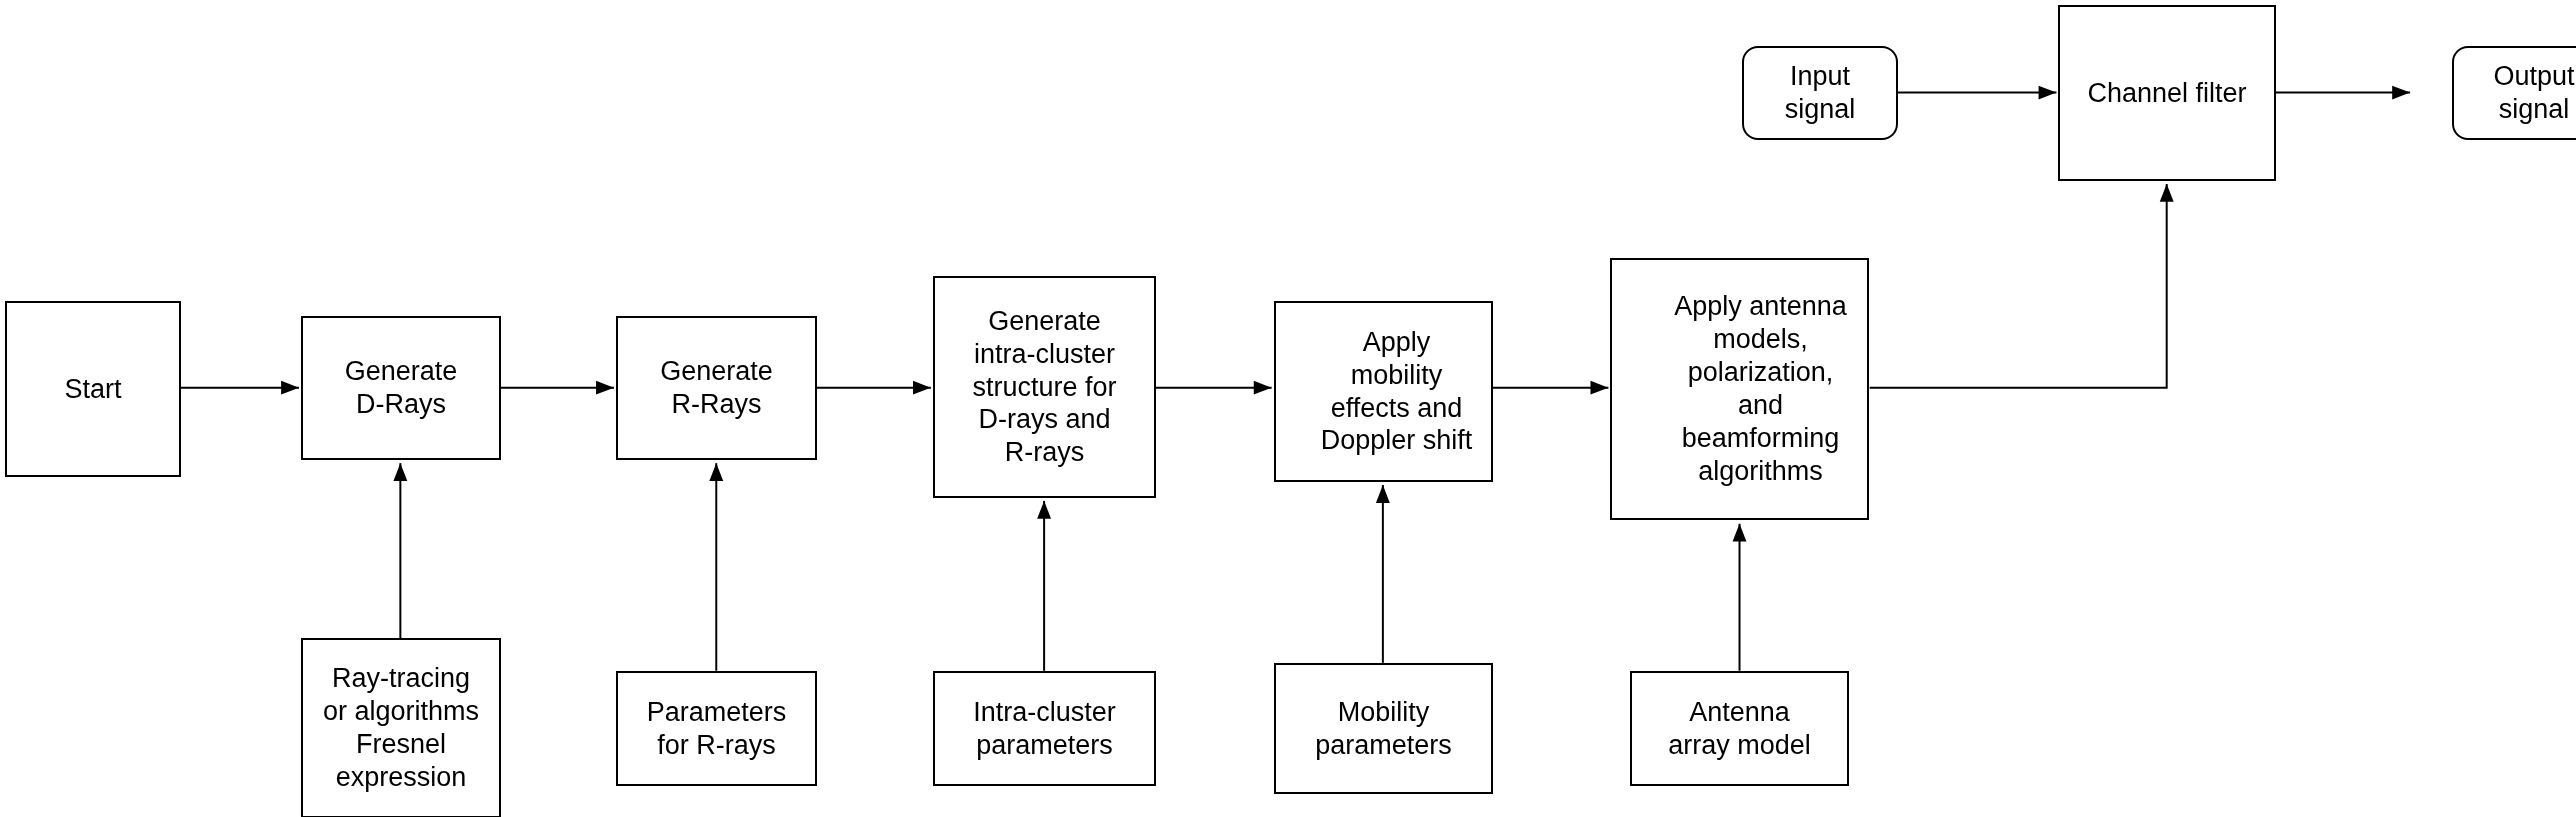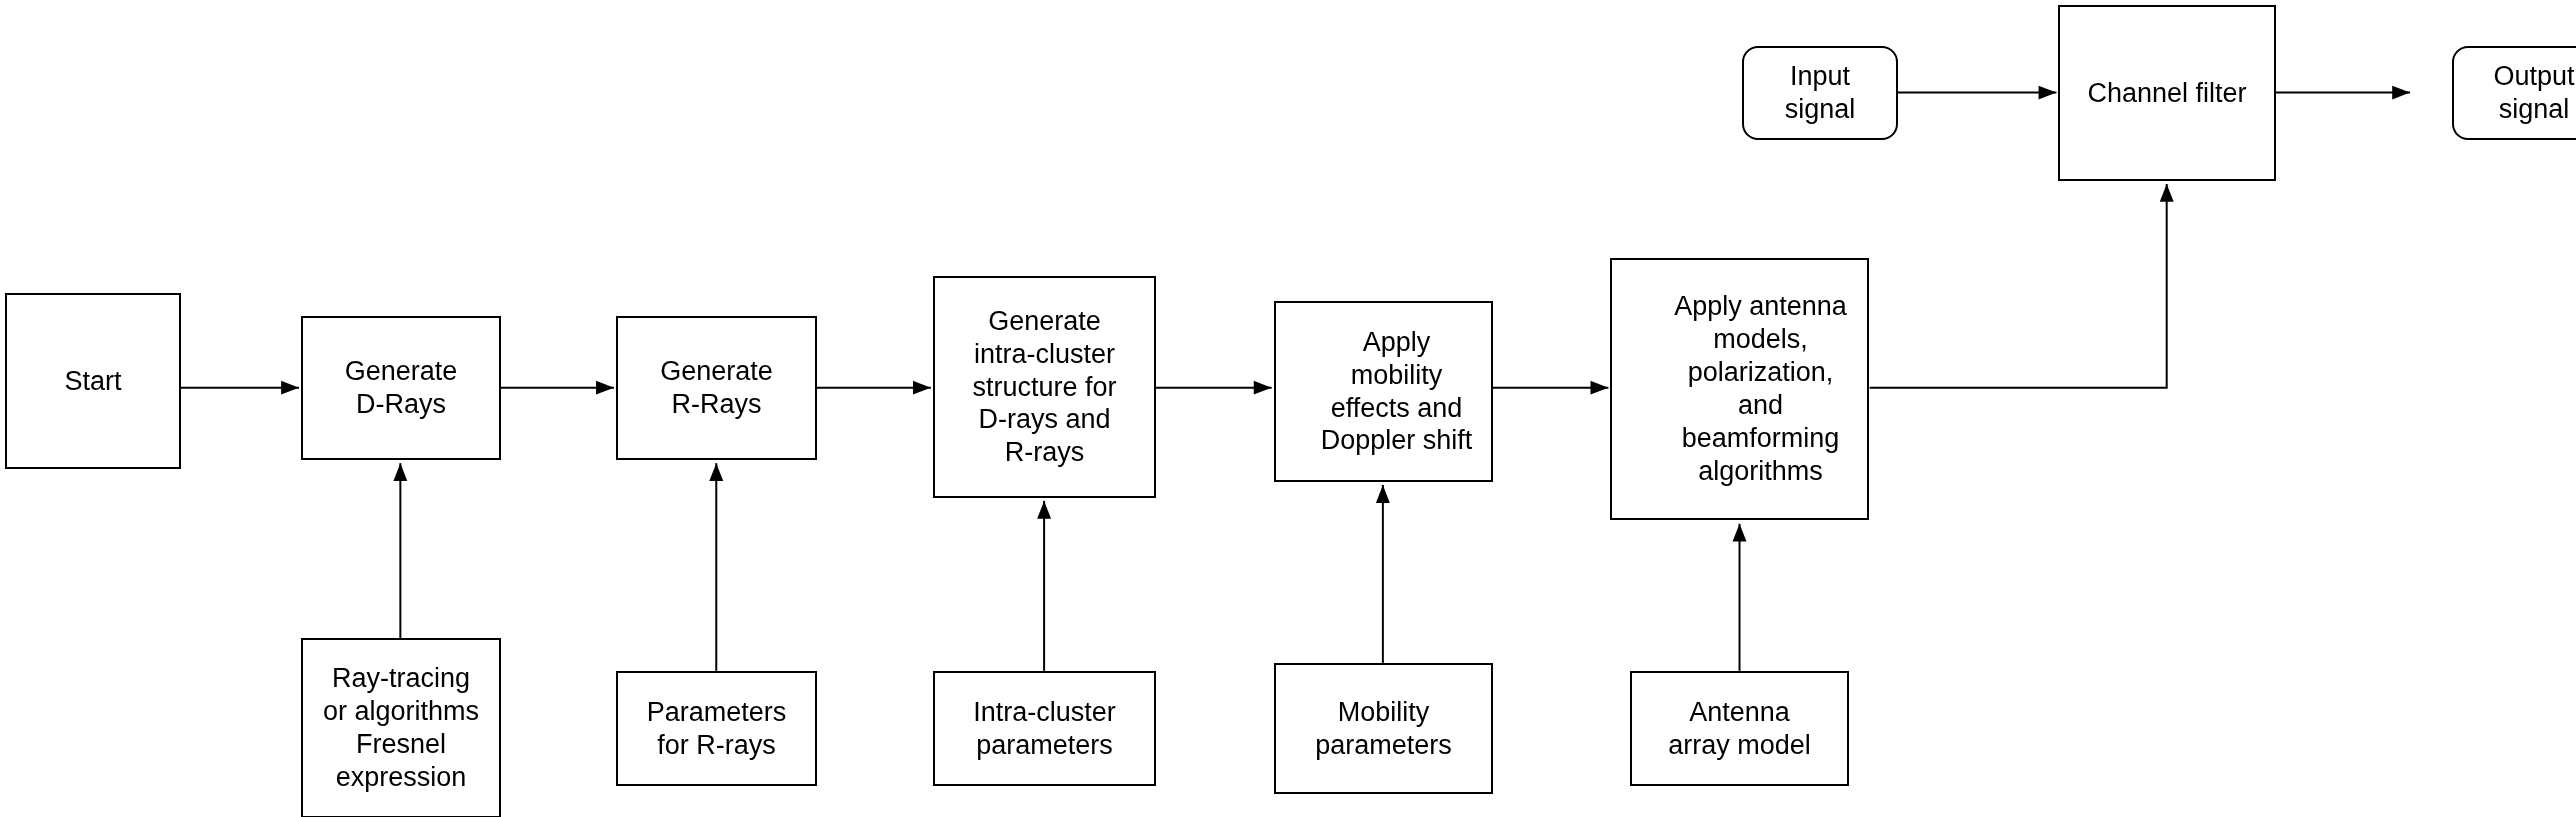--- a/index.html
+++ b/index.html
@@ -33,21 +33,21 @@
     justify-content: center;
     text-align: center;
     white-space: pre-line;
     font-size: 27px;
     line-height: 1.22;
     padding: 4px 6px;
   }
   .rounded { border-radius: 16px; }
 
   
-  #n-start            { left: 5px;    top: 293px; width: 176px; height: 176px; }
+  #n-start            { left: 5px;    top: 301px; width: 176px; height: 176px; }
   #n-generate-d-rays  { left: 301px;  top: 316px; width: 200px; height: 144px; }
   #n-generate-r-rays  { left: 616px;  top: 316px; width: 201px; height: 144px; }
   #n-intra-structure  { left: 933px;  top: 276px; width: 223px; height: 222px; }
   #n-mobility-effects { left: 1274px; top: 301px; width: 219px; height: 181px; padding-left: 32px; }
   #n-antenna-models   { left: 1610px; top: 258px; width: 259px; height: 262px; padding-left: 48px; }
   #n-input-signal     { left: 1742px; top: 46px;  width: 156px; height: 94px;  }
   #n-channel-filter   { left: 2058px; top: 5px;   width: 218px; height: 176px; }
   #n-output-signal    { left: 2412px; top: 46px;  width: 164px; height: 94px; margin-left: 40px;  }
   #n-ray-tracing      { left: 301px;  top: 638px; width: 200px; height: 180px; }
   #n-params-r-rays    { left: 616px;  top: 671px; width: 201px; height: 115px; }

